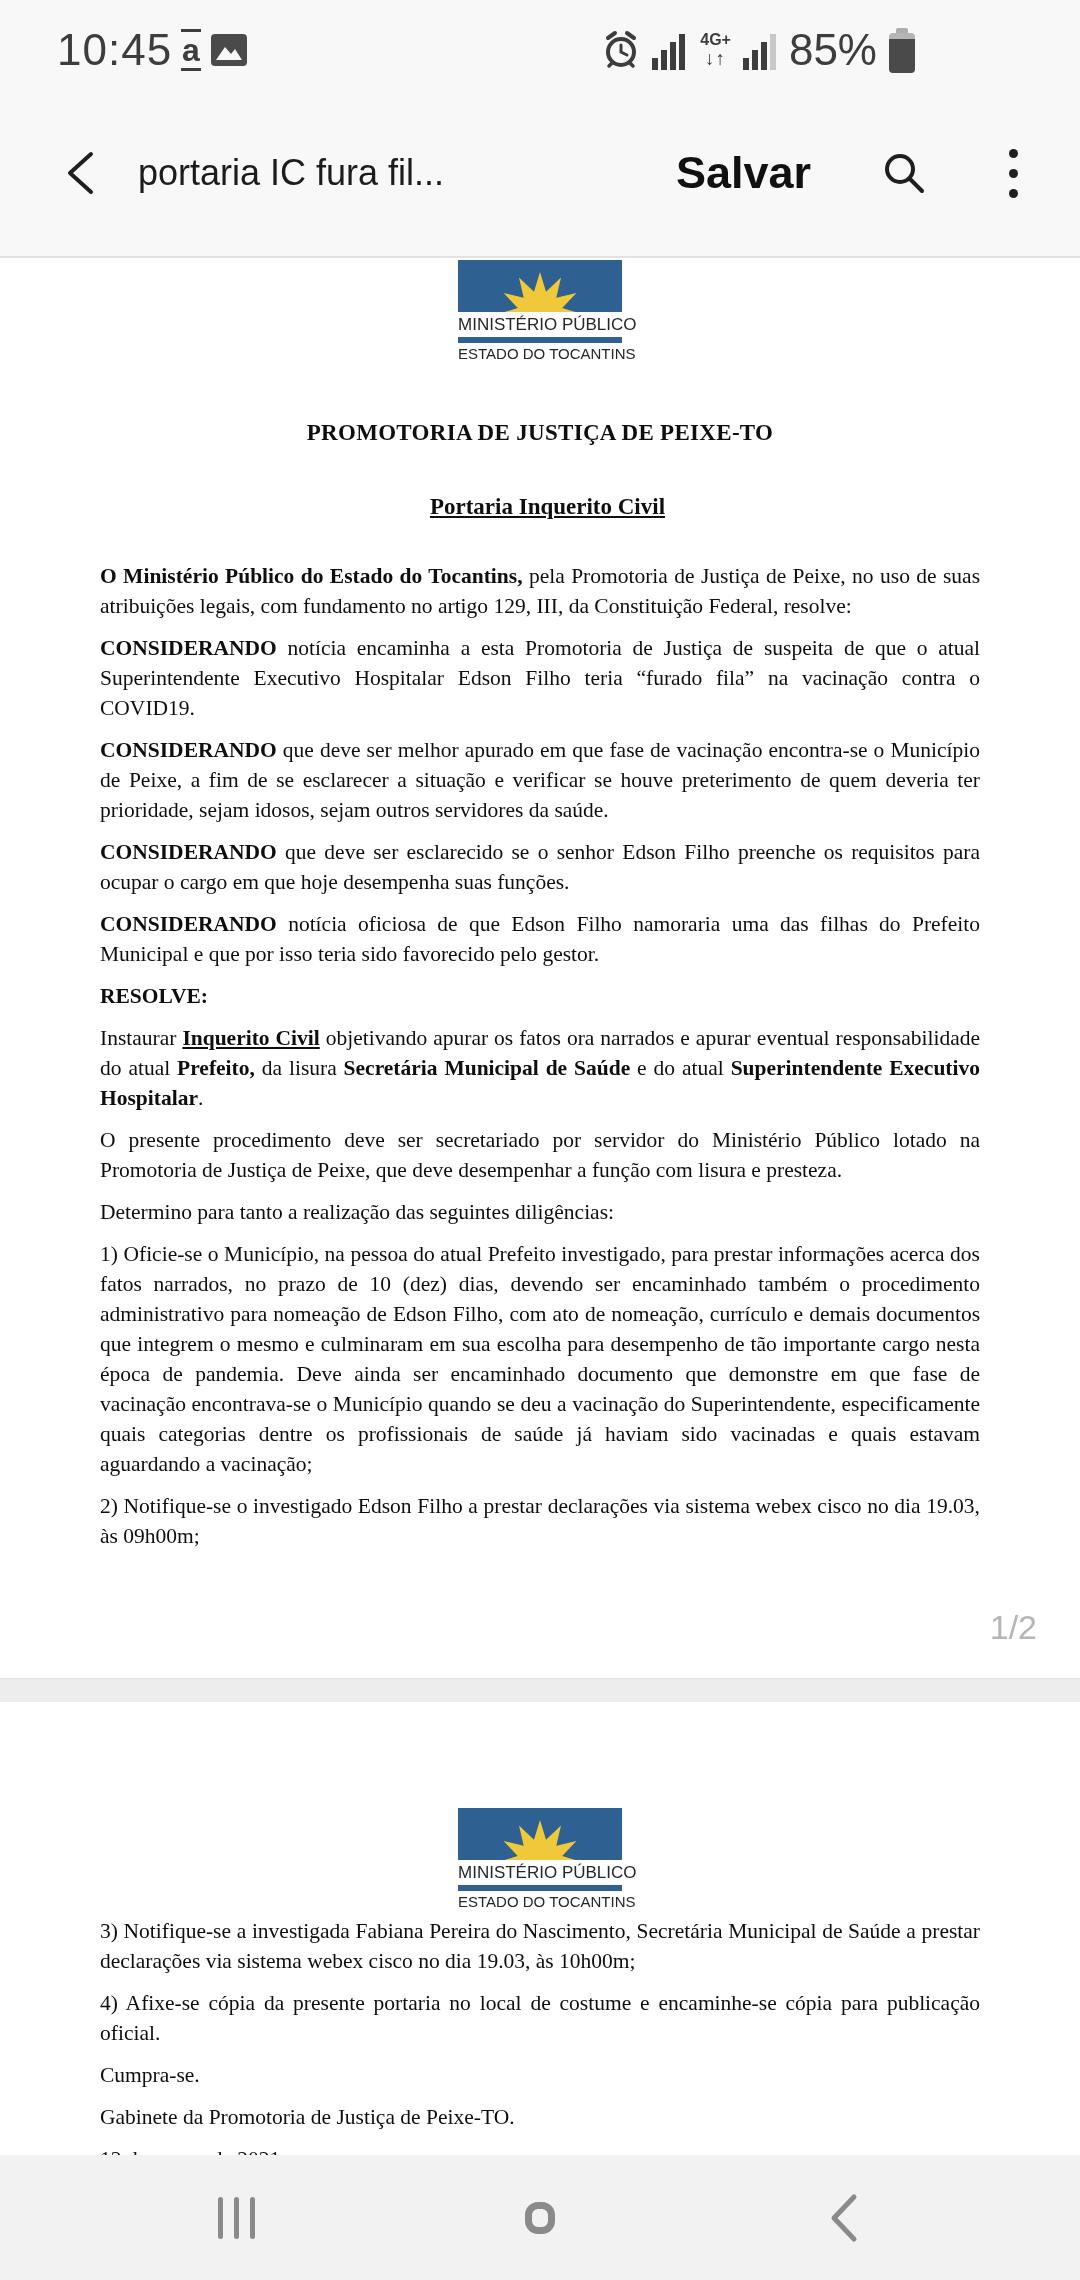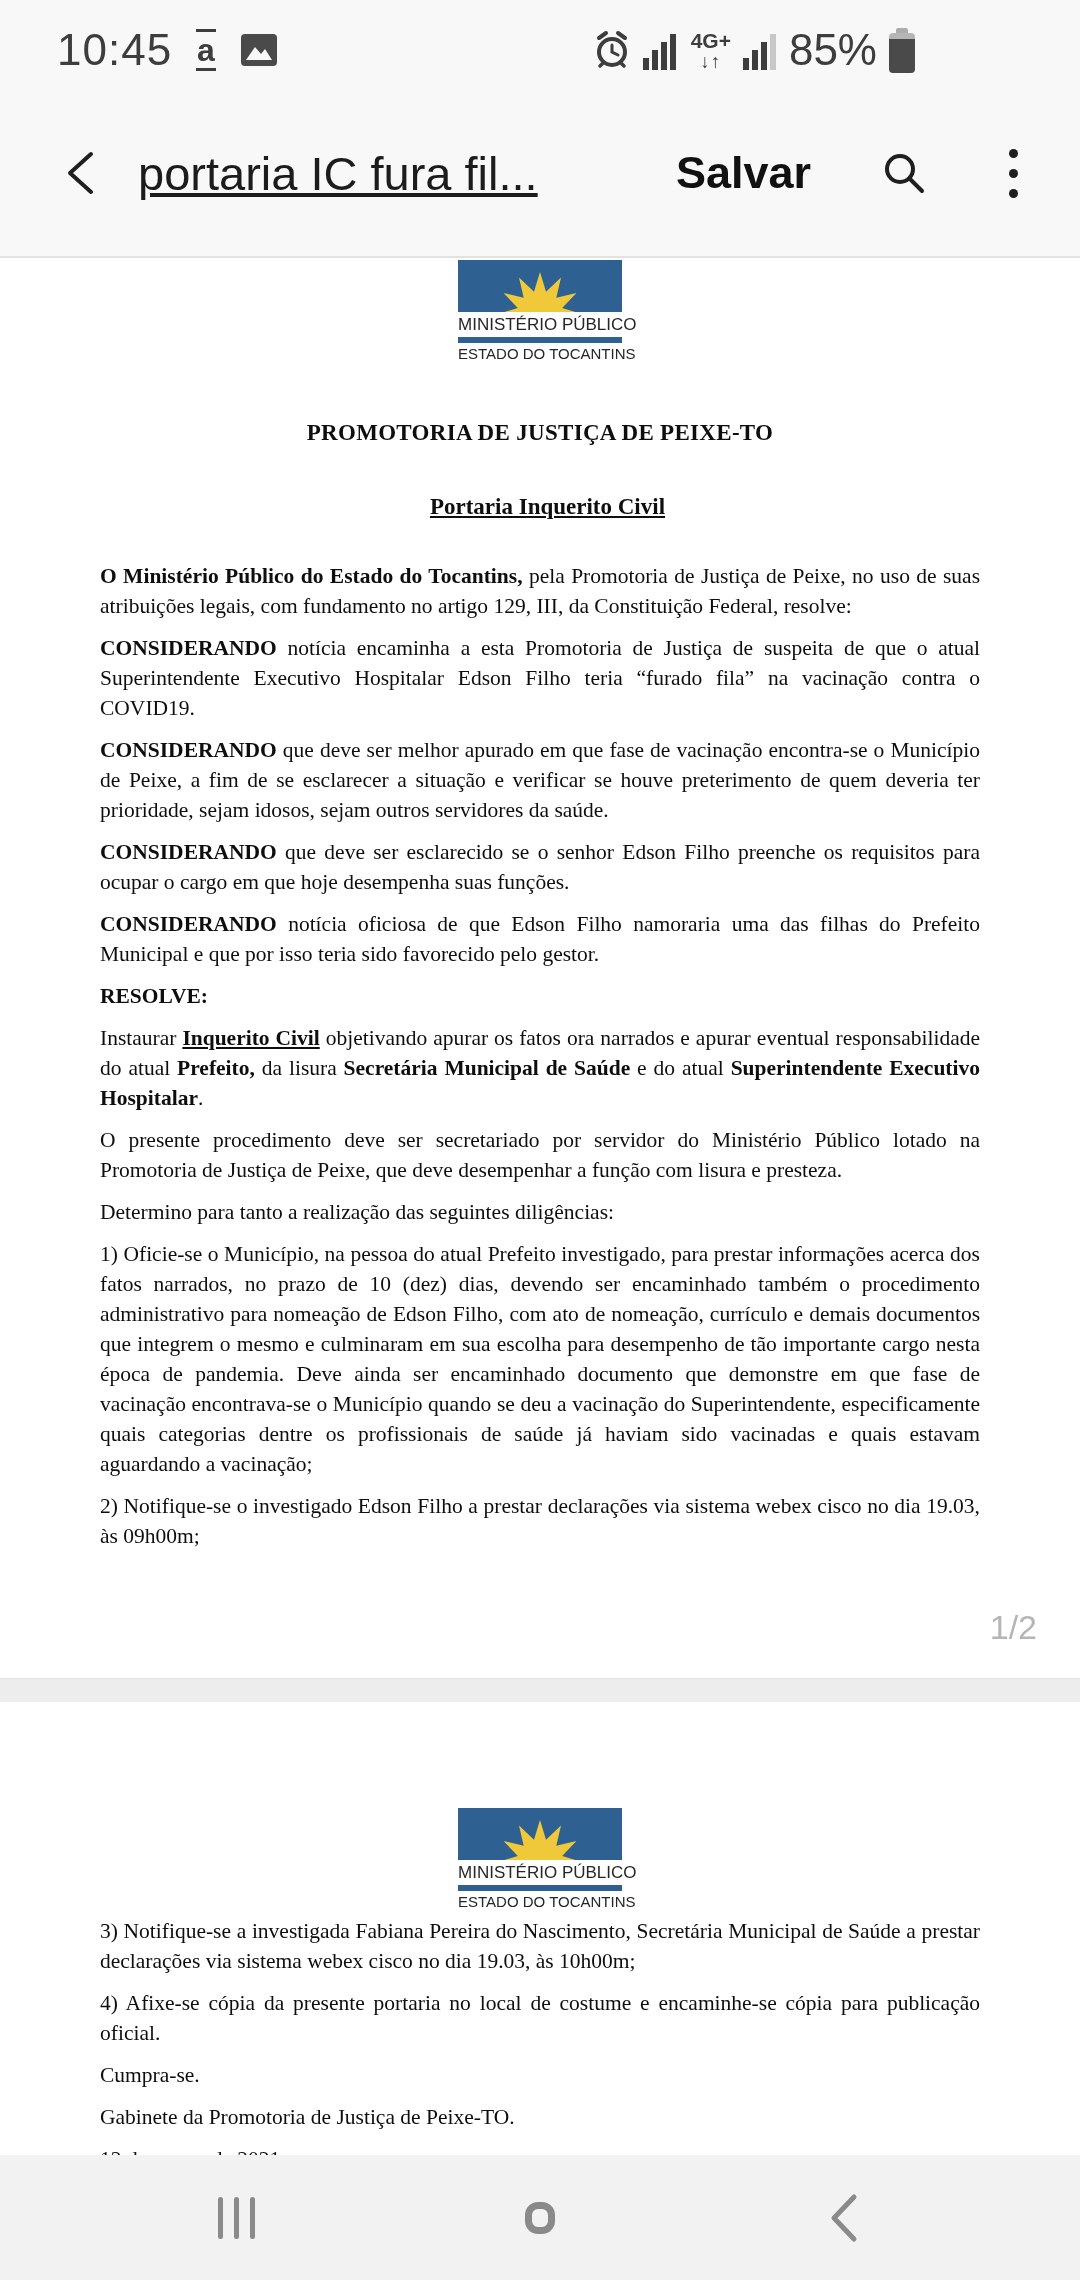--- a/index.html
+++ b/index.html
@@ -12,46 +12,46 @@
   html,body{margin:0;padding:0;}
   body{
     width:1080px;height:2280px;position:relative;overflow:hidden;background:#fff;
     font-family:"Liberation Sans",sans-serif;
   }
   
   .status-bar{
     height:90px;background:var(--statusbar-bg);
     display:flex;align-items:center;padding:10px 165px 0 57px;color:var(--icon-dark);
   }
-  .sb-left{display:flex;align-items:center;gap:24px;}
+  .sb-left{display:flex;align-items:center;gap:9px;}
   .sb-right{display:flex;align-items:center;gap:10px;margin-left:auto;}
   .sb-time{font-size:44px;letter-spacing:1px;}
   .amazon-a{
     font-size:32px;font-weight:bold;line-height:1;padding:2px 1px;
     border-top:3px solid var(--icon-dark);border-bottom:3px solid var(--icon-dark);
   }
   .sb-pct{font-size:44px;}
   .battery{display:flex;flex-direction:column;align-items:center;margin-left:2px;}
   .battery-nub{width:12px;height:5px;background:#adadad;border-radius:2px 2px 0 0;}
   .battery-body{
     width:26px;height:40px;border-radius:4px;
     background:linear-gradient(to bottom,#b5b5b5 15%,#4a4a4a 15%);
   }
   .netblock{display:flex;flex-direction:column;align-items:center;line-height:1;margin:0 2px;}
-  .netblock .lbl{font-size:21px;font-weight:bold;}
+  .netblock .lbl{font-size:16px;font-weight:bold;}
   .netblock .arrows{font-size:19px;letter-spacing:1px;margin-top:1px;}
   
   .toolbar{
     height:168px;background:var(--toolbar-bg);border-bottom:2px solid #e2e2e2;
     display:flex;align-items:center;padding:0 58px 0 50px;
   }
   .tb-back{width:60px;display:flex;align-items:center;}
   .tb-title{
-    font-size:47px;color:#1c1c1c;flex:1;margin-left:28px;
-    white-space:nowrap;overflow:hidden;text-decoration:underline;
+    font-size:36px;color:#1c1c1c;flex:1;margin-left:28px;
+    white-space:nowrap;overflow:hidden;
   }
   .tb-save{font-size:45px;font-weight:bold;color:#111;margin-right:70px;text-align:center;}
   .tb-search{margin-right:78px;display:flex;}
   .tb-menu{display:flex;flex-direction:column;gap:11px;padding:4px;}
   .tb-menu i{width:9px;height:9px;border-radius:50%;background:#1f1f1f;}
   
   .doc-area{position:absolute;top:260px;bottom:125px;left:0;right:0;background:#fff;}
   .page{background:#fff;position:relative;}
   .page1{height:1418px;overflow:hidden;}
   .page2{overflow:hidden;height:457px;padding-top:106px;}

